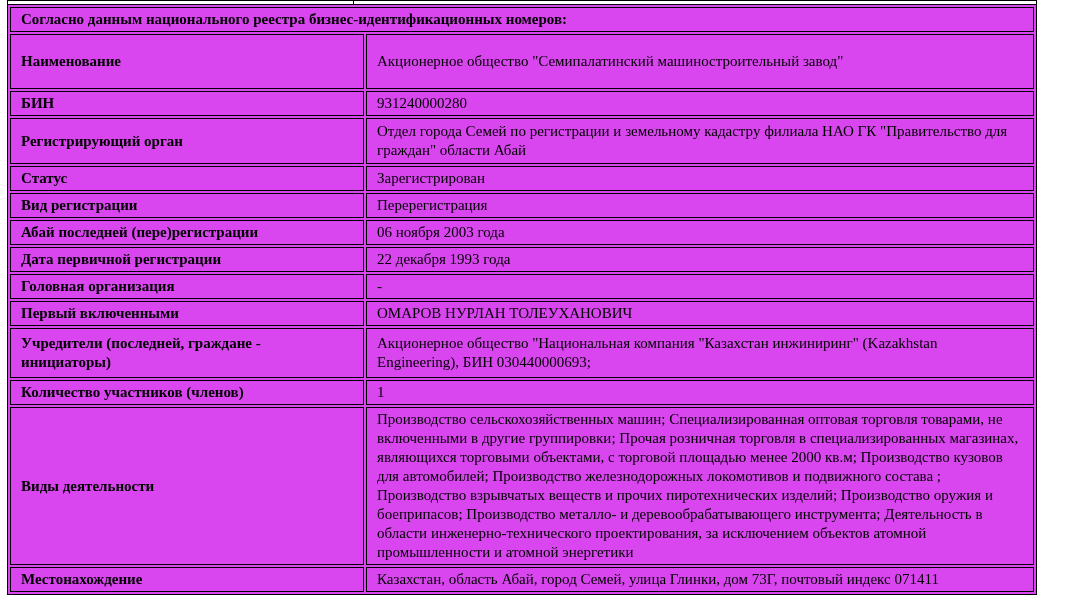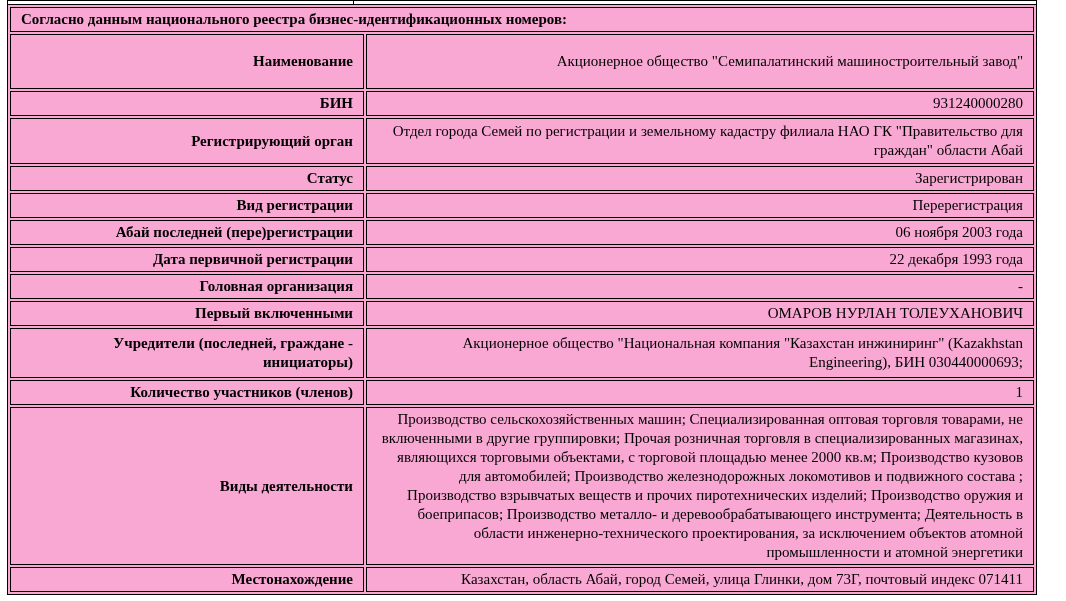--- a/index.html
+++ b/index.html
@@ -36,21 +36,21 @@
   }
   .top-sliver .stub-left { left: 0; }
   .top-sliver .stub-mid { left: 346px; }
   .top-sliver .stub-right { right: 0; }
 
   table.registry {
     width: 100%;
     border-collapse: separate;
     border-spacing: 2px;
     border: 1px solid #000;
-    background: #f9a8d4;
+    background: #d946ef;
   }
   table.registry td, table.registry th {
     border: 1px solid #000;
     padding: 2px 10px;
     font-size: 15px;
     line-height: 19px;
     vertical-align: middle;
     text-align: left;
   }
   th.table-header {
@@ -58,21 +58,21 @@
     height: 17px;
     line-height: 17px;
   }
   td.label-cell {
     width: 332px;
     font-weight: bold;
   }
   td.value-cell {
     font-weight: normal;
   }
-  tr[data-row] td { height: 19px; text-align: right; }
+  tr[data-row] td { height: 19px; }
   tr[data-row="0"] td { height: 49px; }
   tr[data-row="2"] td { height: 40px; }
   tr[data-row="9"] td { height: 44px; }
   tr[data-row="11"] td { height: 152px; }
 </style>
 </head>
 <body>
 
 <div class="doc-wrapper">
   <div class="top-sliver">

